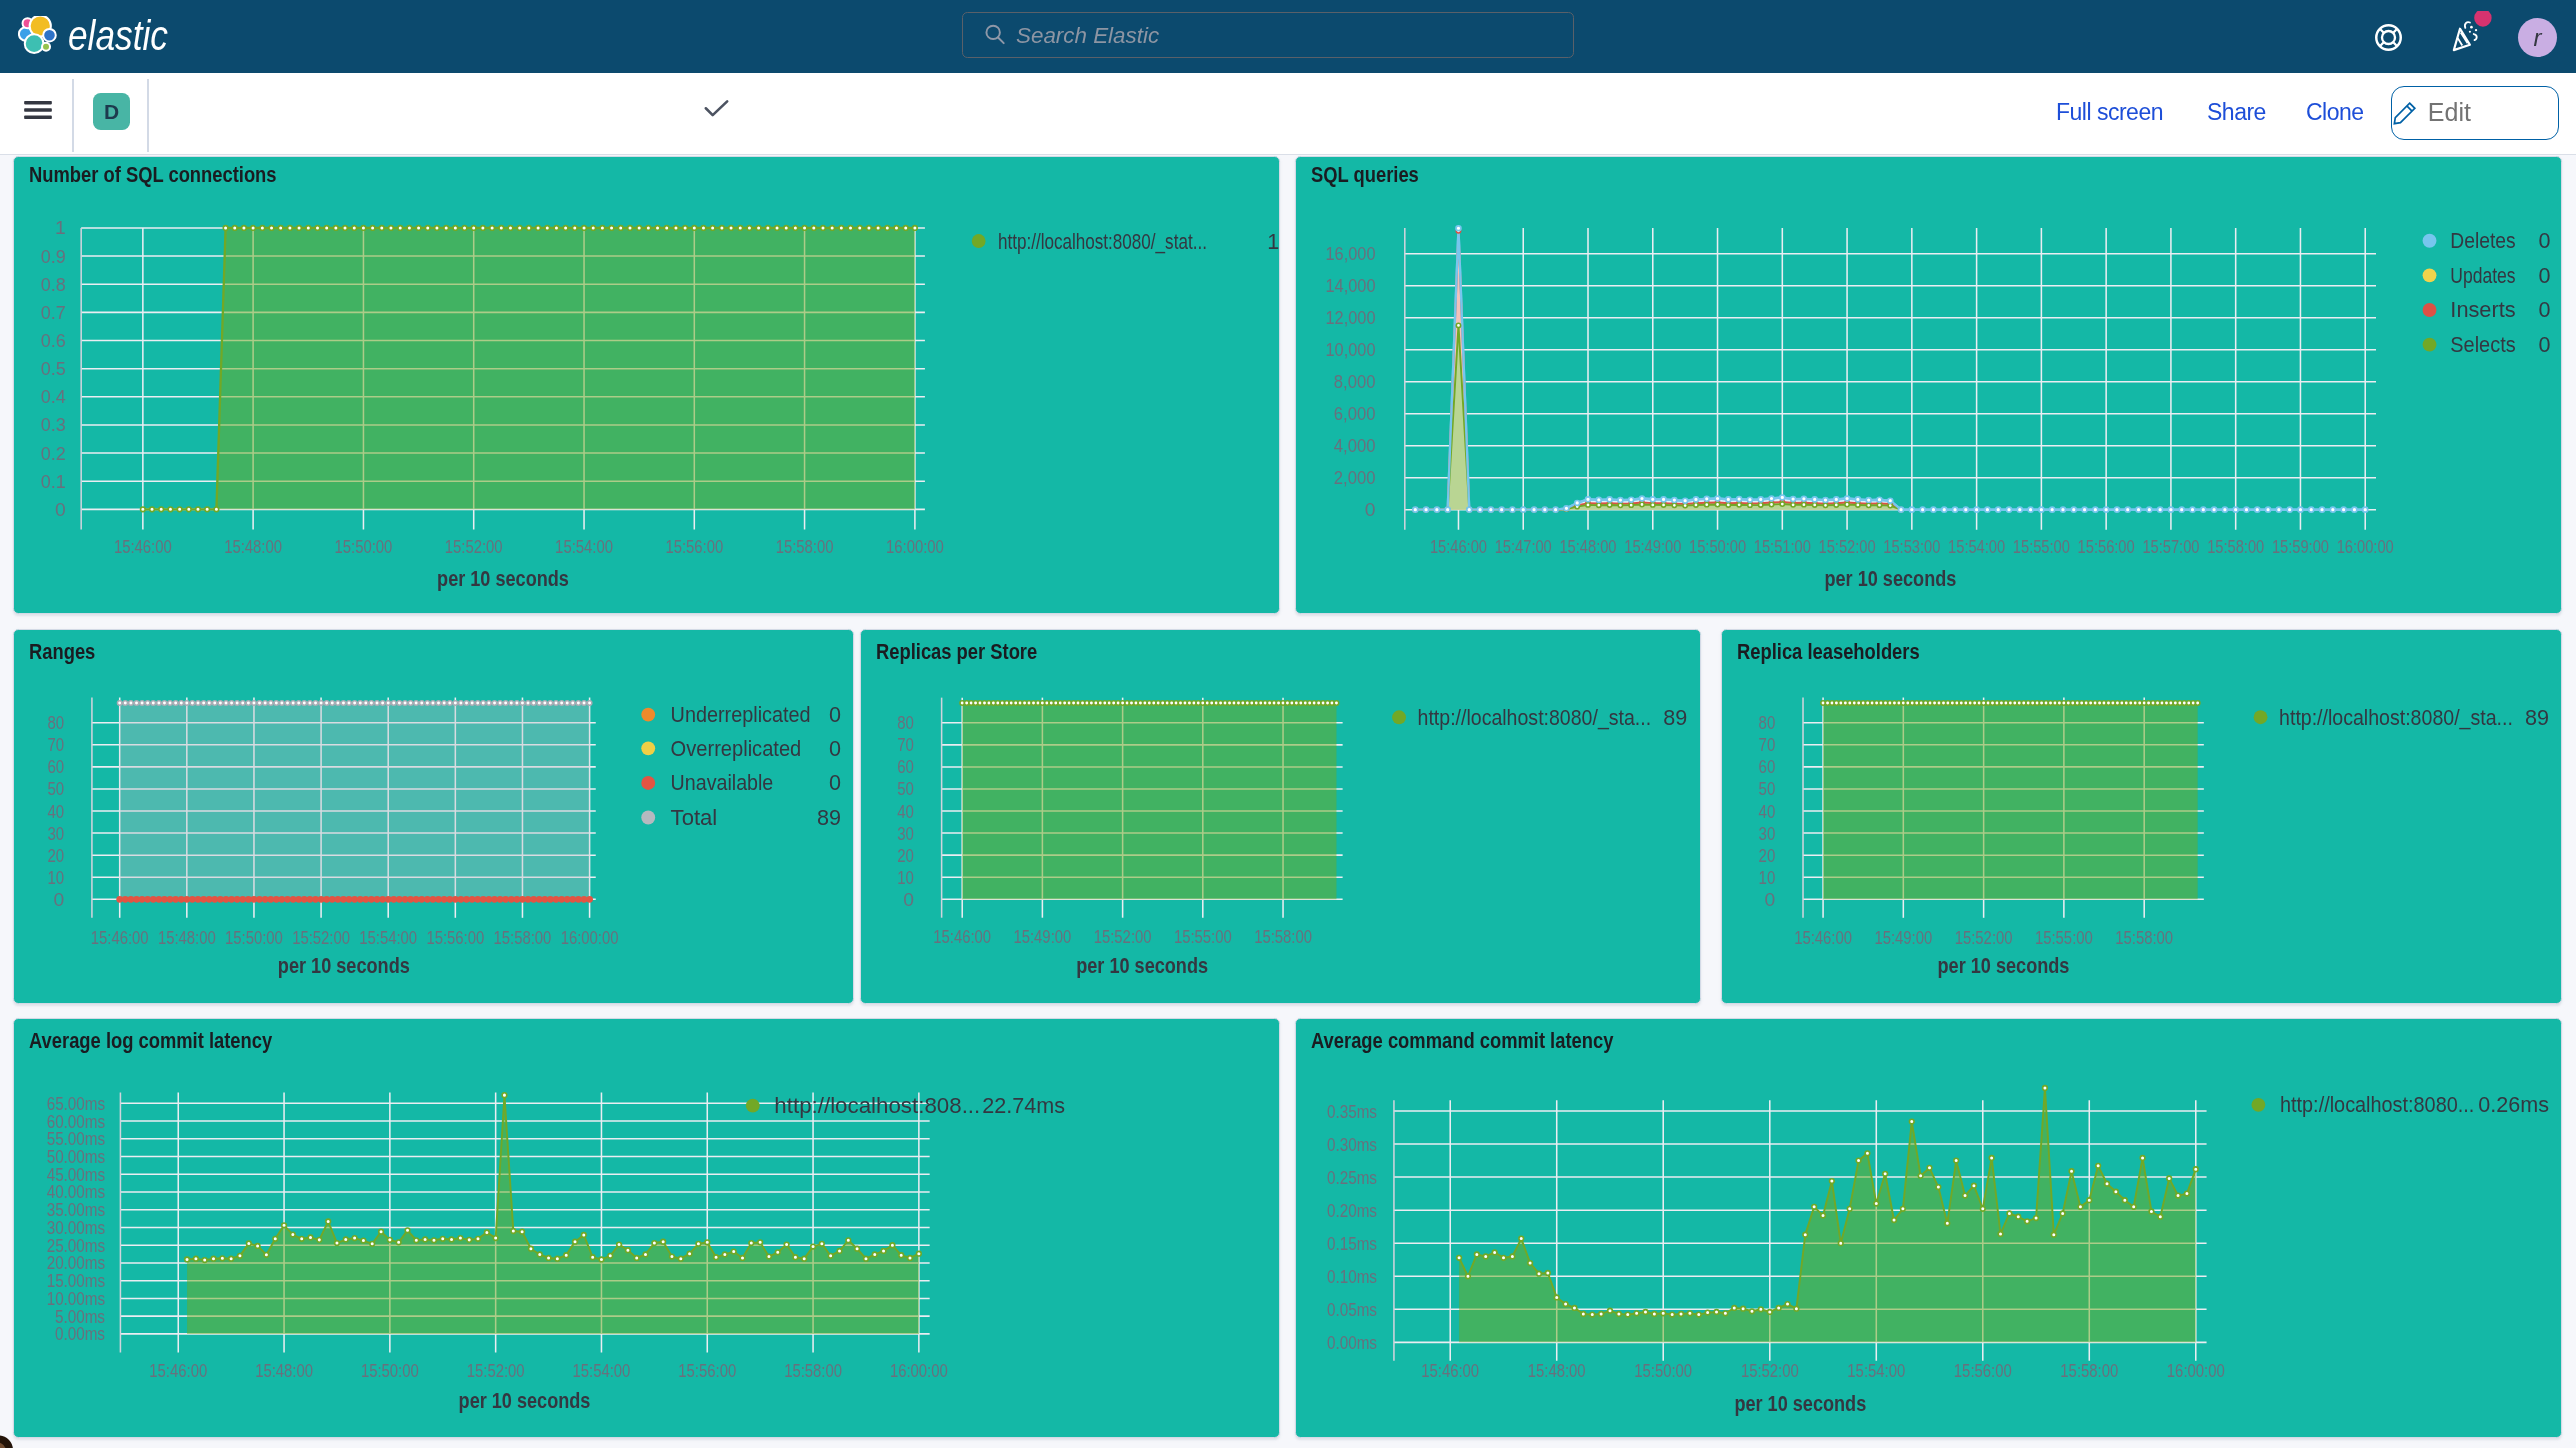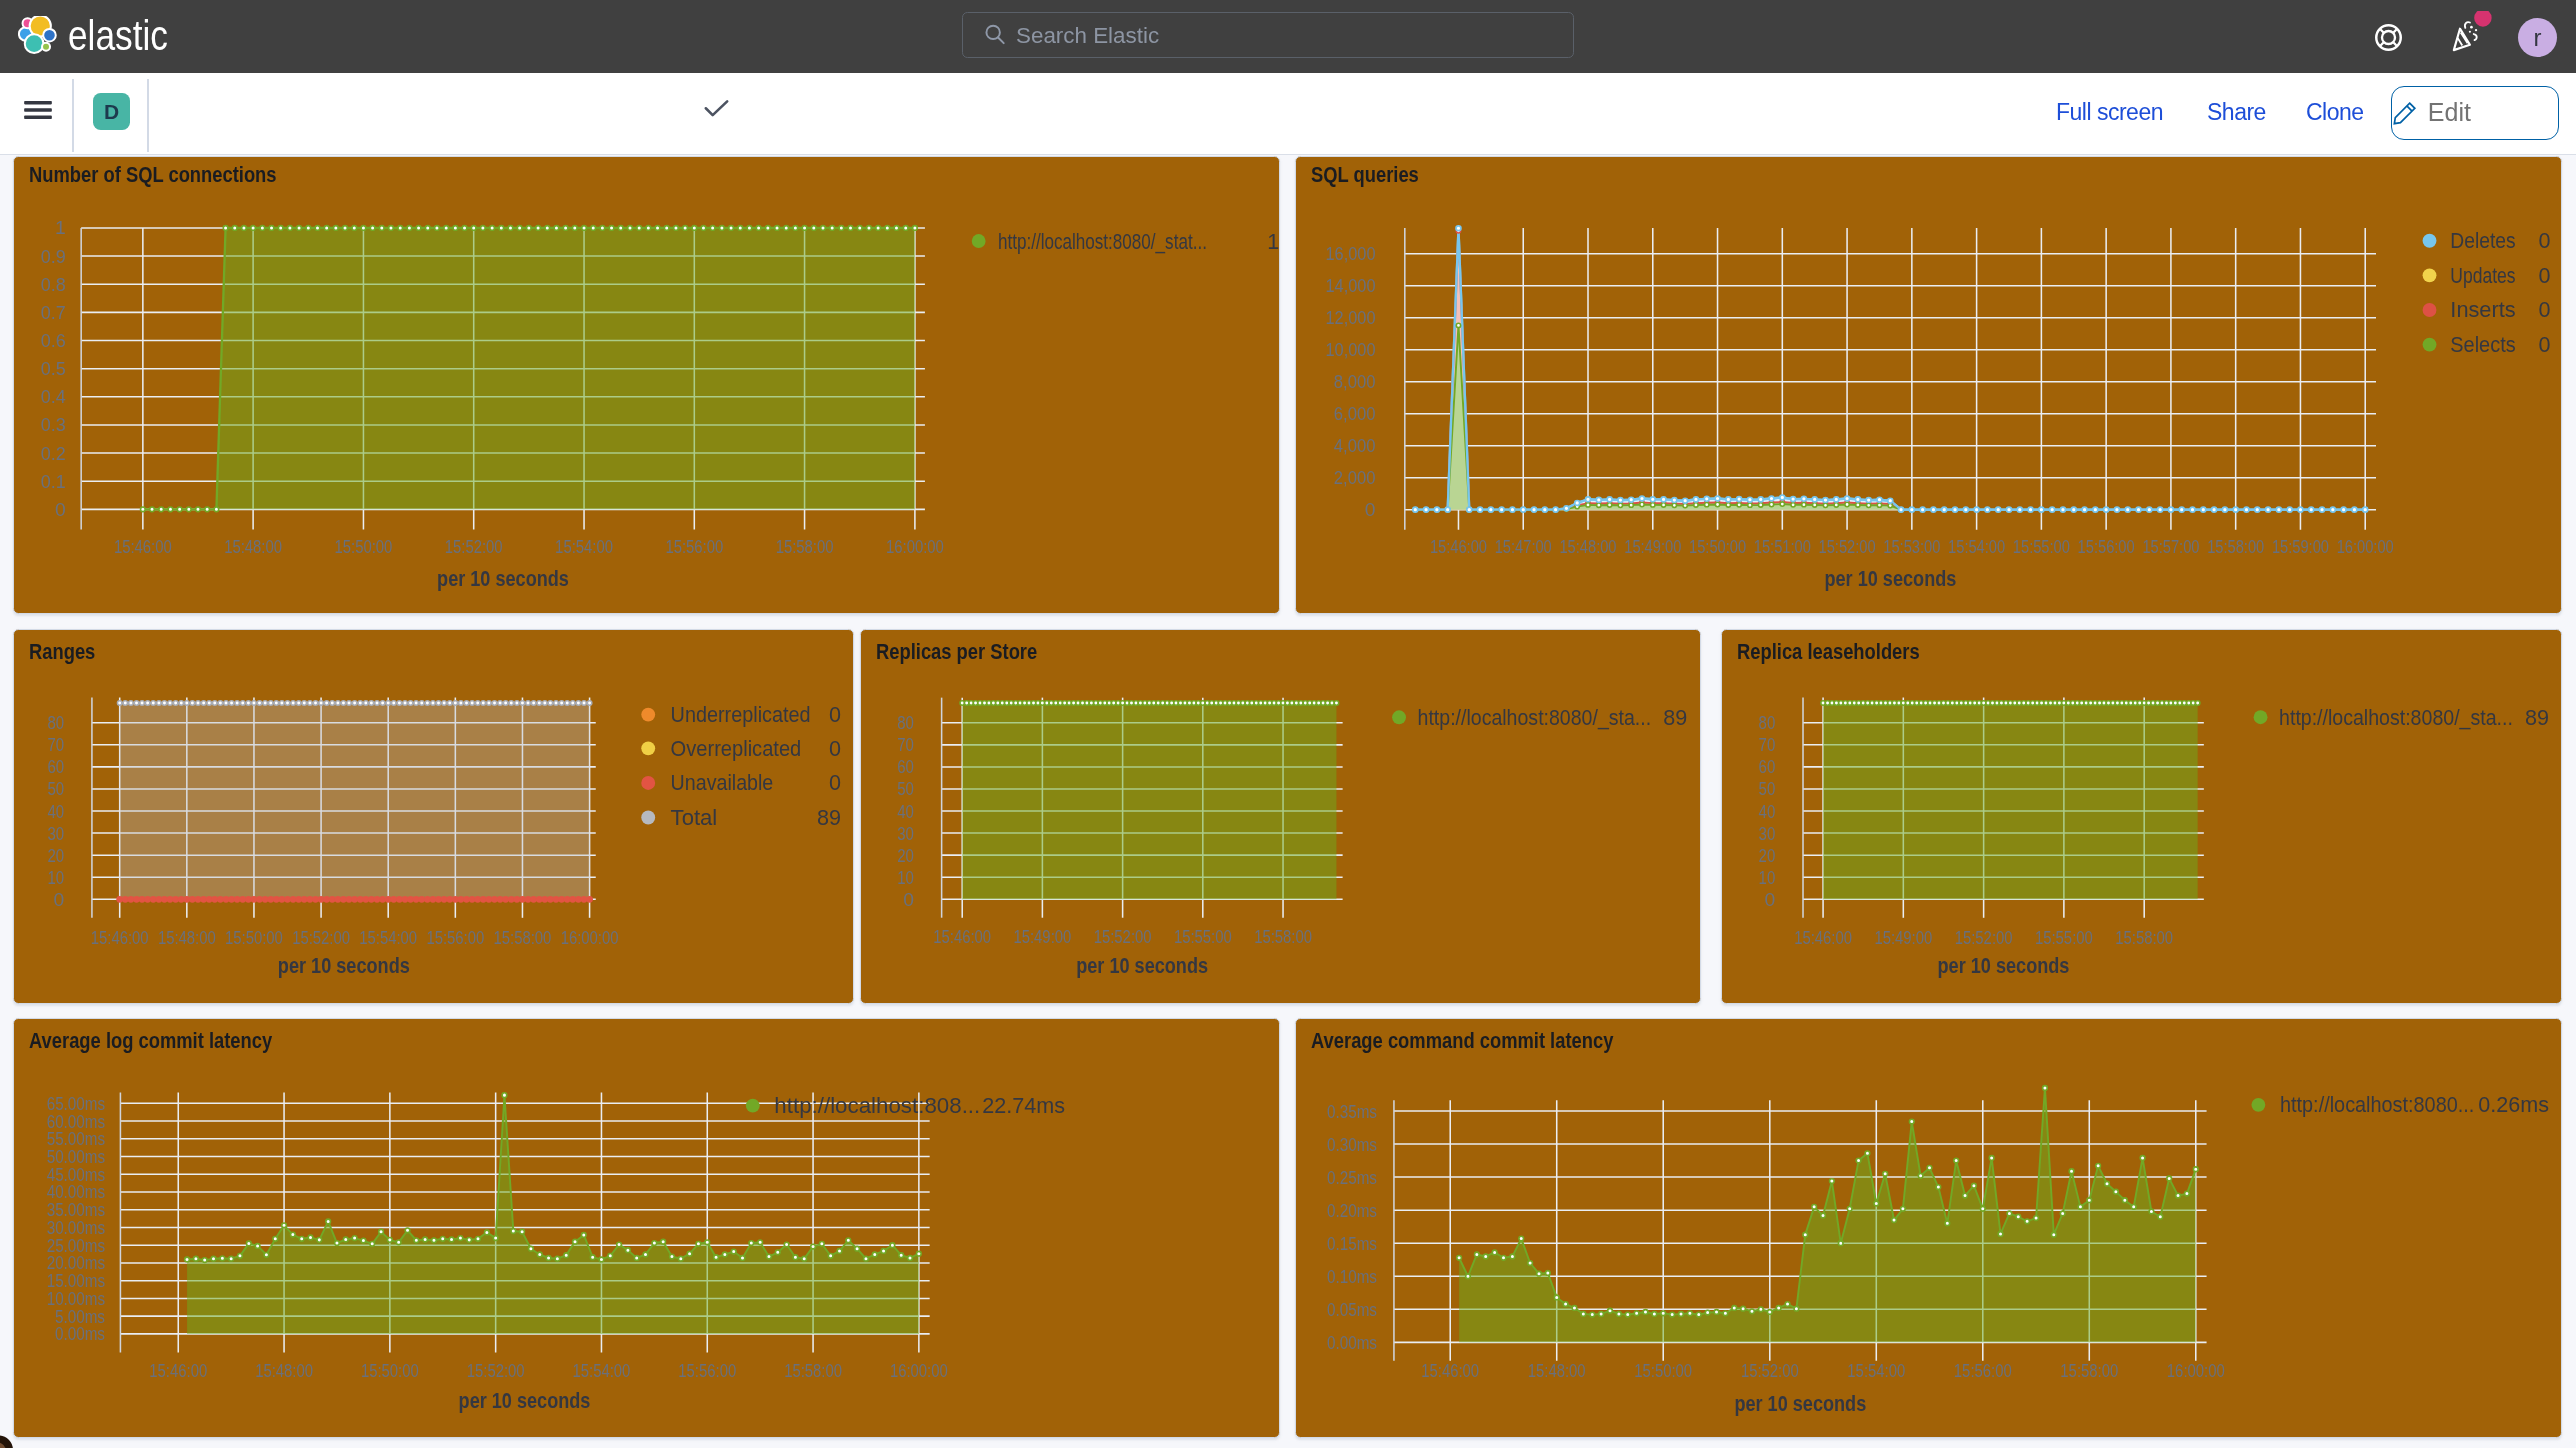--- a/index.html
+++ b/index.html
@@ -1,29 +1,29 @@
 <!DOCTYPE html>
 <html style="font-size:12.3px"><head><meta charset="utf-8">
 <style>
 * { margin:0; padding:0; box-sizing:border-box; }
 html,body { width:2576px; height:1448px; font-family:"Liberation Sans", sans-serif; background:#f6f7fb; overflow:hidden; }
-#topbar { position:absolute; left:0; top:0; width:2576px; height:73px; background:#404040; }
+#topbar { position:absolute; left:0; top:0; width:2576px; height:73px; background:#0c4a6e;font-style:italic; }
 #elastic { position:absolute; left:68px; top:12.3px; color:#fff; font-size:42px; transform:scaleX(0.84); transform-origin:left center; }
 #searchbox { position:absolute; left:962px; top:11.6px; width:612px; height:46px; border:1.5px solid #5a6069; border-radius:5.4px; }
 #searchbox span { position:absolute; left:53px; top:10.8px; font-size:22.4px; color:#8d95a3; }
 #avatar { position:absolute; left:2518px; top:18px; width:39px; height:39px; border-radius:50%; background:#c9aee3; color:#343741; font-size:24px; text-align:center; line-height:39px; }
 #navbar { position:absolute; left:0; top:73px; width:2576px; height:82px; background:#fff; border-bottom:1.5px solid #dadfe8; }
 .vsep { position:absolute; top:6.2px; width:1.5px; height:73px; background:#d3dae6; }
 #dtile { position:absolute; left:93px; top:20px; width:37px; height:37px; border-radius:7.7px; background:#48b5a5; color:#1d3a4e; font-size:21px; font-weight:bold; text-align:center; line-height:37px; }
 #crumbs { position:absolute; left:167px; top:25px; font-size:24px; color:#69707d; }
 #crumbs b { color:#343741; font-weight:700; display:inline-block; transform:scaleX(0.9); transform-origin:left center; }
 #crumbs .sl { color:#b4bac4; padding:0 9.3px; }
 .hlink { position:absolute; top:26px; font-size:23px; color:#1d4ed8; font-weight:500; letter-spacing:-0.5px; }
 #editbtn { position:absolute; left:2391px; top:13px; width:168px; height:54px; border:1.5px solid #0061a6; border-radius:13px; color:#737373; font-size:25px; font-weight:500; text-align:left; line-height:51px; }
-.panel { position:absolute; background:#a16207; border:0.8px solid #d3dae6; border-radius:5.4px; box-shadow:0 1.5px 2.3px rgba(152,162,179,0.25); }
+.panel { position:absolute; background:#14b8a6; border:0.8px solid #d3dae6; border-radius:5.4px; box-shadow:0 1.5px 2.3px rgba(152,162,179,0.25); }
 .ptitle { position:absolute; left:14.7px; top:10px; font-size:22.4px; font-weight:bold; color:#1a1c21; display:inline-block; white-space:nowrap; transform:scaleX(0.82); transform-origin:left top; }
 </style></head>
 <body>
 <div id="topbar">
 
 <svg width="43" height="43" viewBox="0 0 56 56" style="position:absolute;left:18px;top:16px;">
   <g stroke="#fff" stroke-width="2.6">
     <circle cx="10" cy="23.5" r="8.8" fill="#3ba0e8"></circle>
     <circle cx="12.5" cy="9.5" r="6.6" fill="#ee5096"></circle>
     <circle cx="29" cy="13" r="13.8" fill="#f2bd22"></circle>

